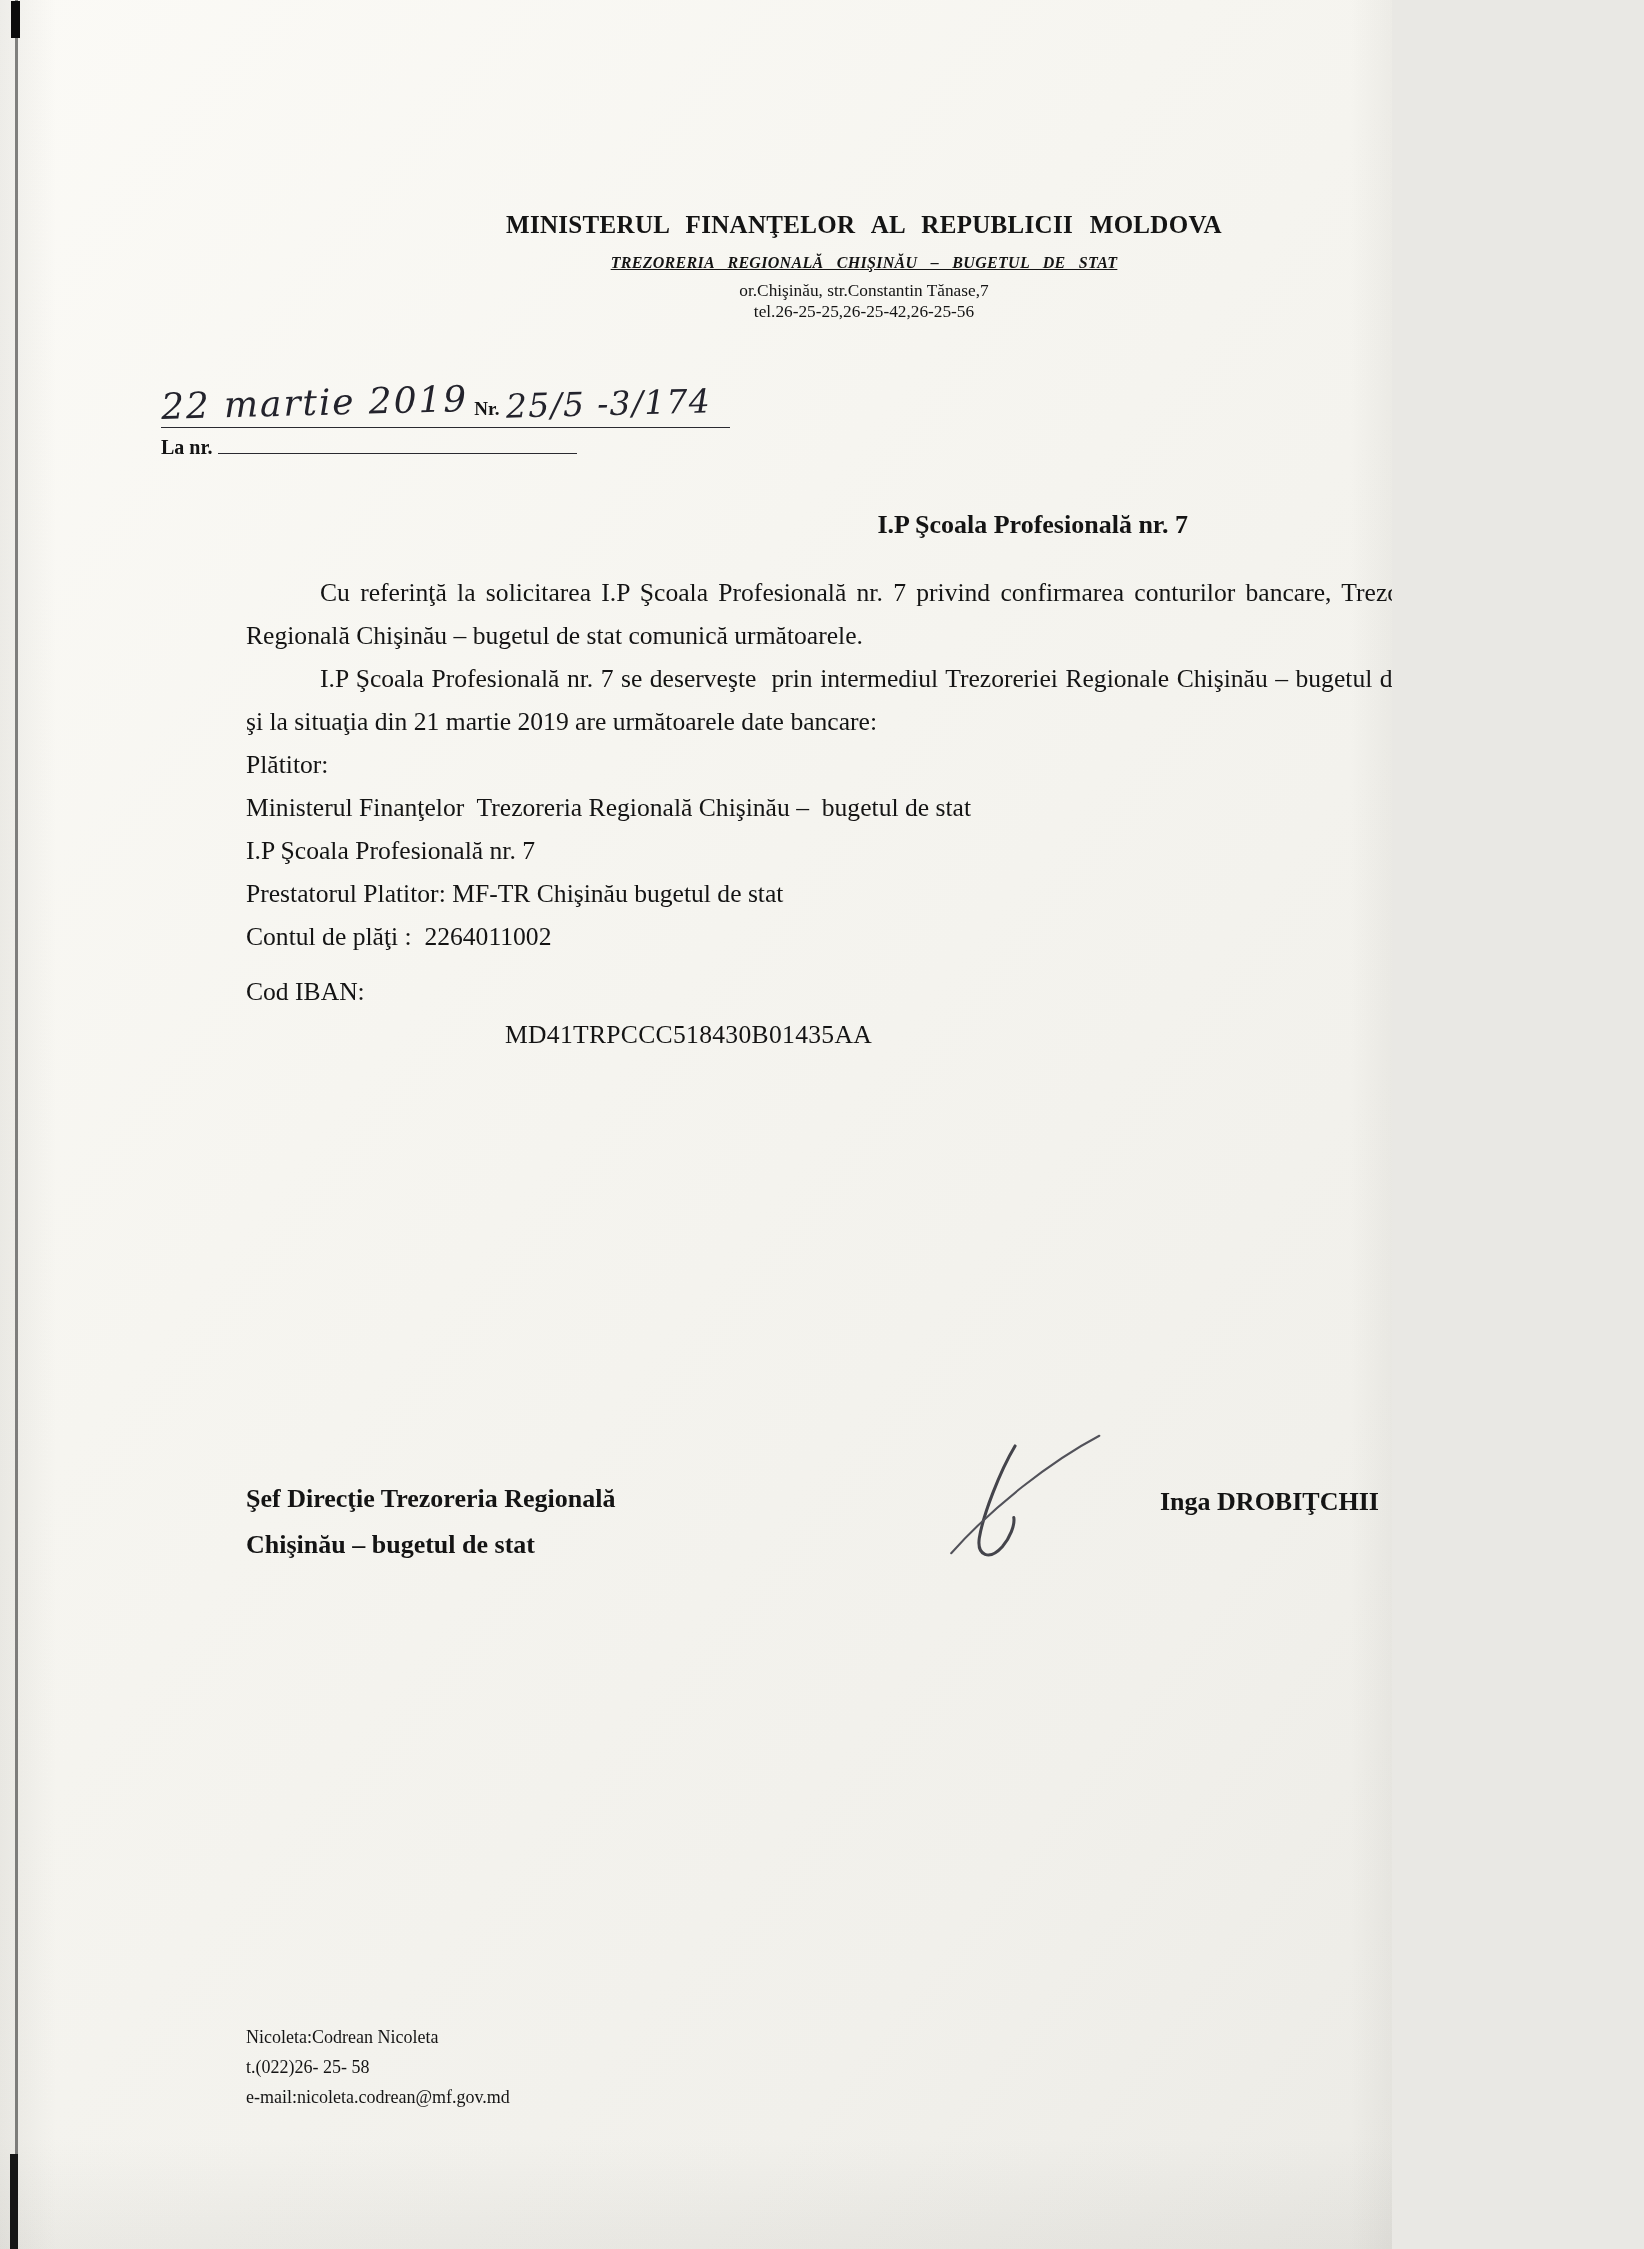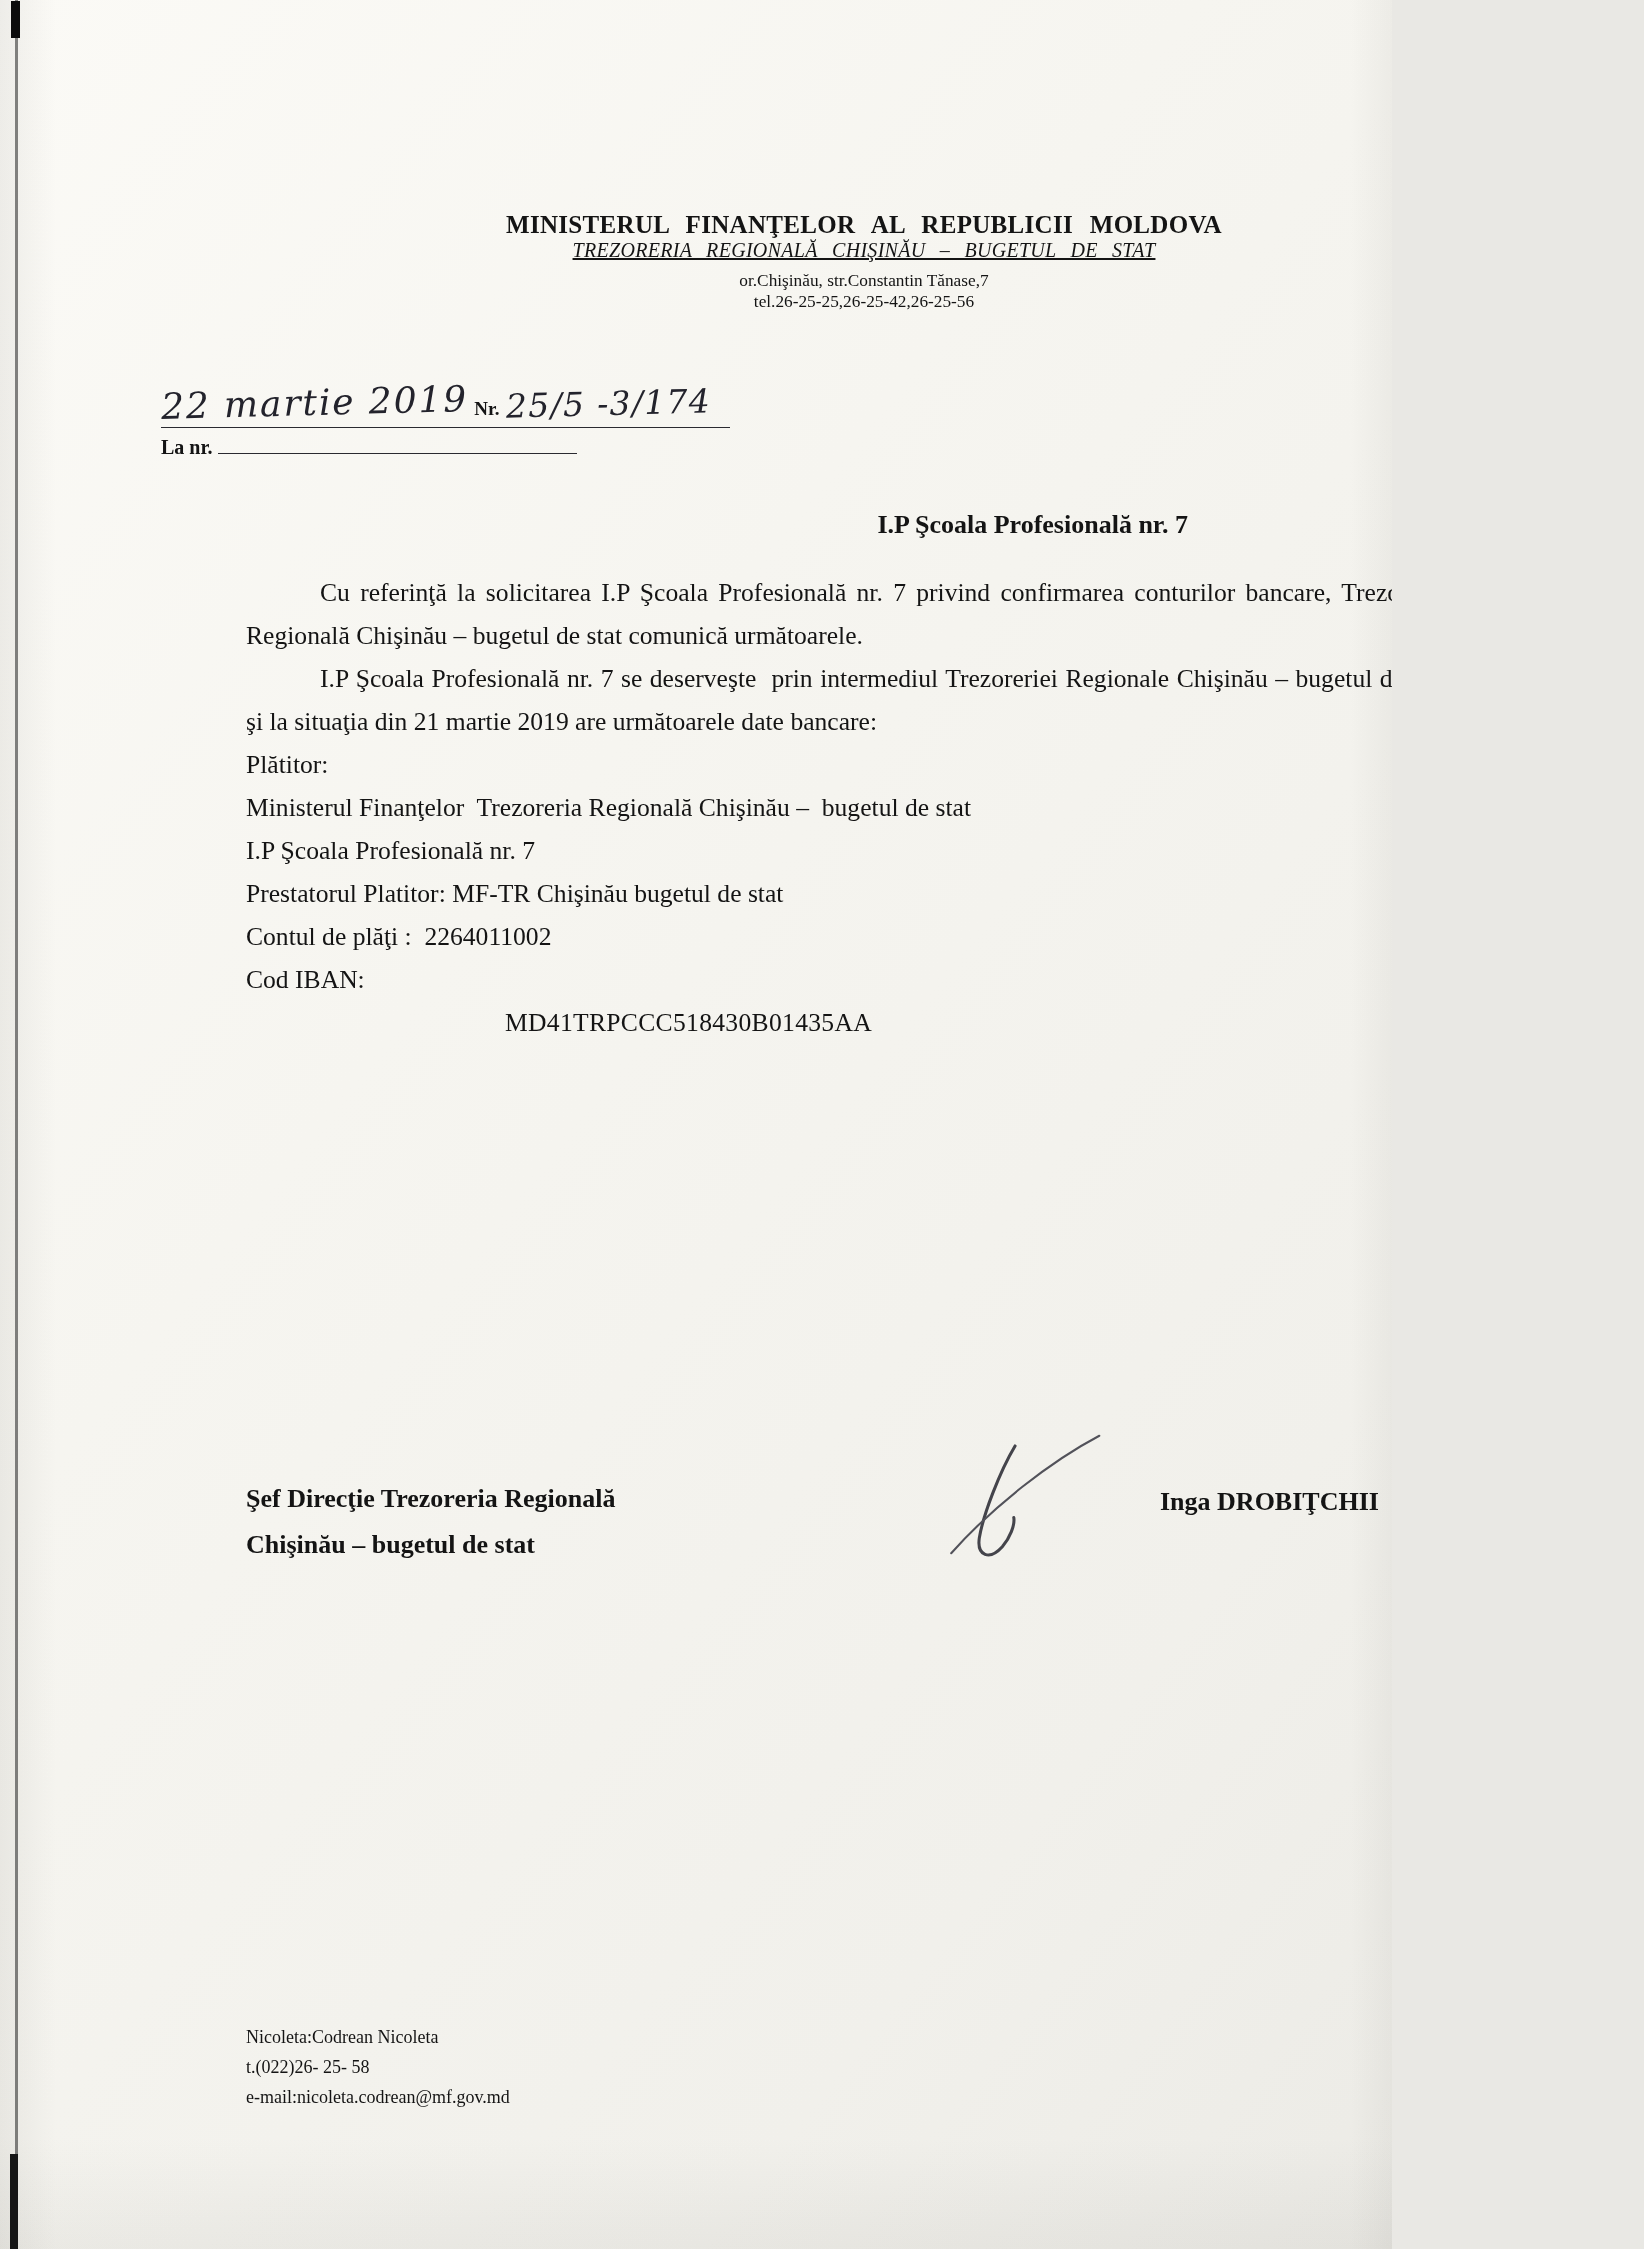--- a/index.html
+++ b/index.html
@@ -17,43 +17,43 @@
   .edge-bottom{position:absolute;left:10.2px;bottom:0;width:7.7px;height:96px;background:#161616;}
   .scan-shade{position:absolute;inset:0;pointer-events:none;
     background:
       linear-gradient(90deg,rgba(120,118,112,.10) 0,rgba(120,118,112,0) 4%),
       linear-gradient(270deg,rgba(120,118,112,.07) 0,rgba(120,118,112,0) 3%),
       linear-gradient(0deg,rgba(120,118,112,.08) 0,rgba(120,118,112,0) 5%);
   }
 
   .header{position:absolute;top:211px;left:230px;width:1268px;text-align:center;}
   .h-line1{font-size:25px;font-weight:bold;letter-spacing:0.3px;word-spacing:10.2px;}
-  .h-line2{font-size:20px;font-weight:normal;font-style:italic;text-decoration:underline;
-           word-spacing:9px;margin-top:0;letter-spacing:0.3px;}
+  .h-line2{font-size:16px;font-weight:bold;font-style:italic;text-decoration:underline;
+           word-spacing:9px;margin-top:15px;letter-spacing:0.3px;}
   .h-addr{font-size:17.3px;margin-top:9px;}
   .h-tel{font-size:17.3px;margin-top:1.3px;}
 
   .ref{position:absolute;top:382px;left:161px;width:640px;}
   .ref-row1{border-bottom:1.3px solid #2a2a30;display:inline-block;padding:0 19px 3.8px 0;}
   .hand{font-family:"DejaVu Serif",serif;font-style:italic;color:#23232c;
         transform:rotate(-1.5deg);display:inline-block;}
   .hand-date{font-size:36px;letter-spacing:1.9px;}
   .nr-label{font-size:19px;font-weight:bold;margin-left:3.8px;}
   .hand-num{font-size:33px;letter-spacing:1.3px;margin-left:3.8px;}
   .ref-row2{margin-top:6.4px;font-size:20px;font-weight:bold;}
   .la-nr-line{display:inline-block;width:359px;border-bottom:1.3px solid #2a2a30;height:19px;}
 
   .recipient{position:absolute;top:510px;right:204px;font-size:26px;font-weight:bold;}
 
   .body{position:absolute;top:571px;left:246px;width:1201px;
         font-size:25.6px;line-height:43px;}
   .para{text-align:justify;text-indent:74px;white-space:pre-wrap;}
   .bline{white-space:pre-wrap;}
   .iban-row{display:flex;}
-  .iban-label{width:259px;flex:0 0 259px;}
+  .iban-label{width:259px;flex:0 0 259px;margin-top:12px;}
   .iban-val{letter-spacing:0.3px;}
 
   .sign-block{position:absolute;top:1476px;left:246px;font-size:26px;font-weight:bold;line-height:46px;}
   .sign-l2{}
   .signature{position:absolute;top:1428px;left:941px;width:166px;height:147px;}
   .sign-name{position:absolute;top:1487px;left:1160px;font-size:26px;font-weight:bold;}
 
   .footer{position:absolute;top:2022px;left:246px;font-size:18px;line-height:30px;}
 </style>
 </head>

